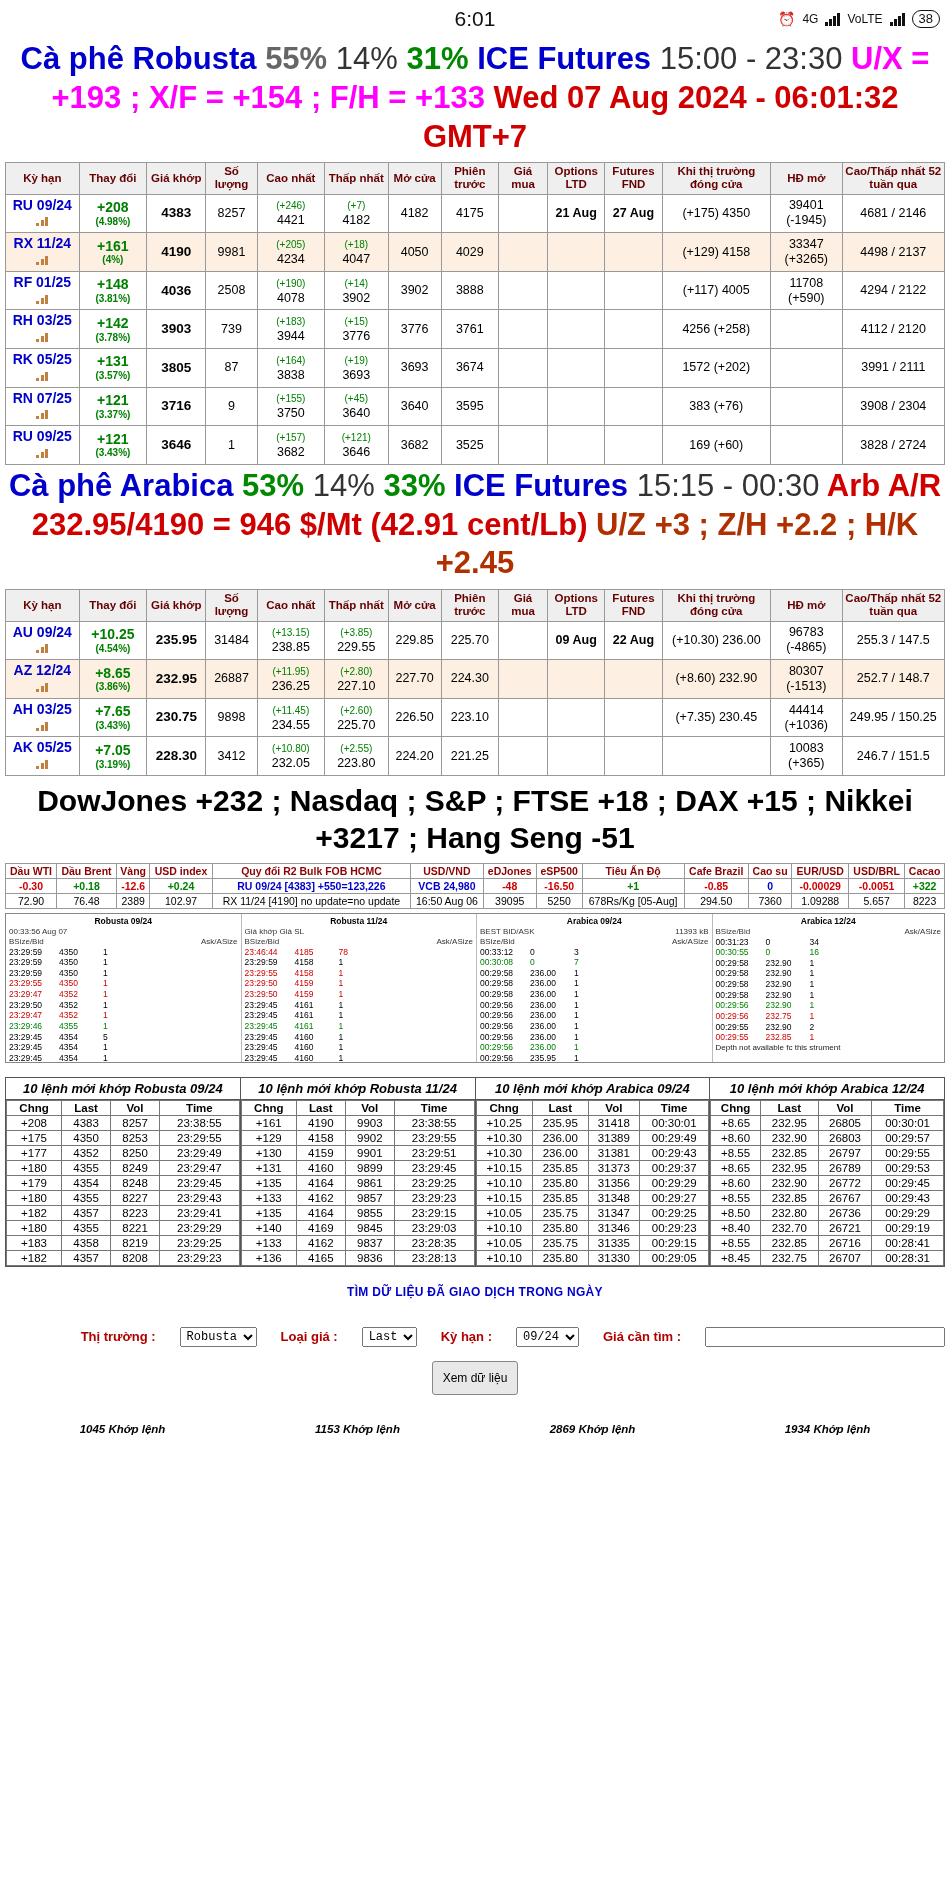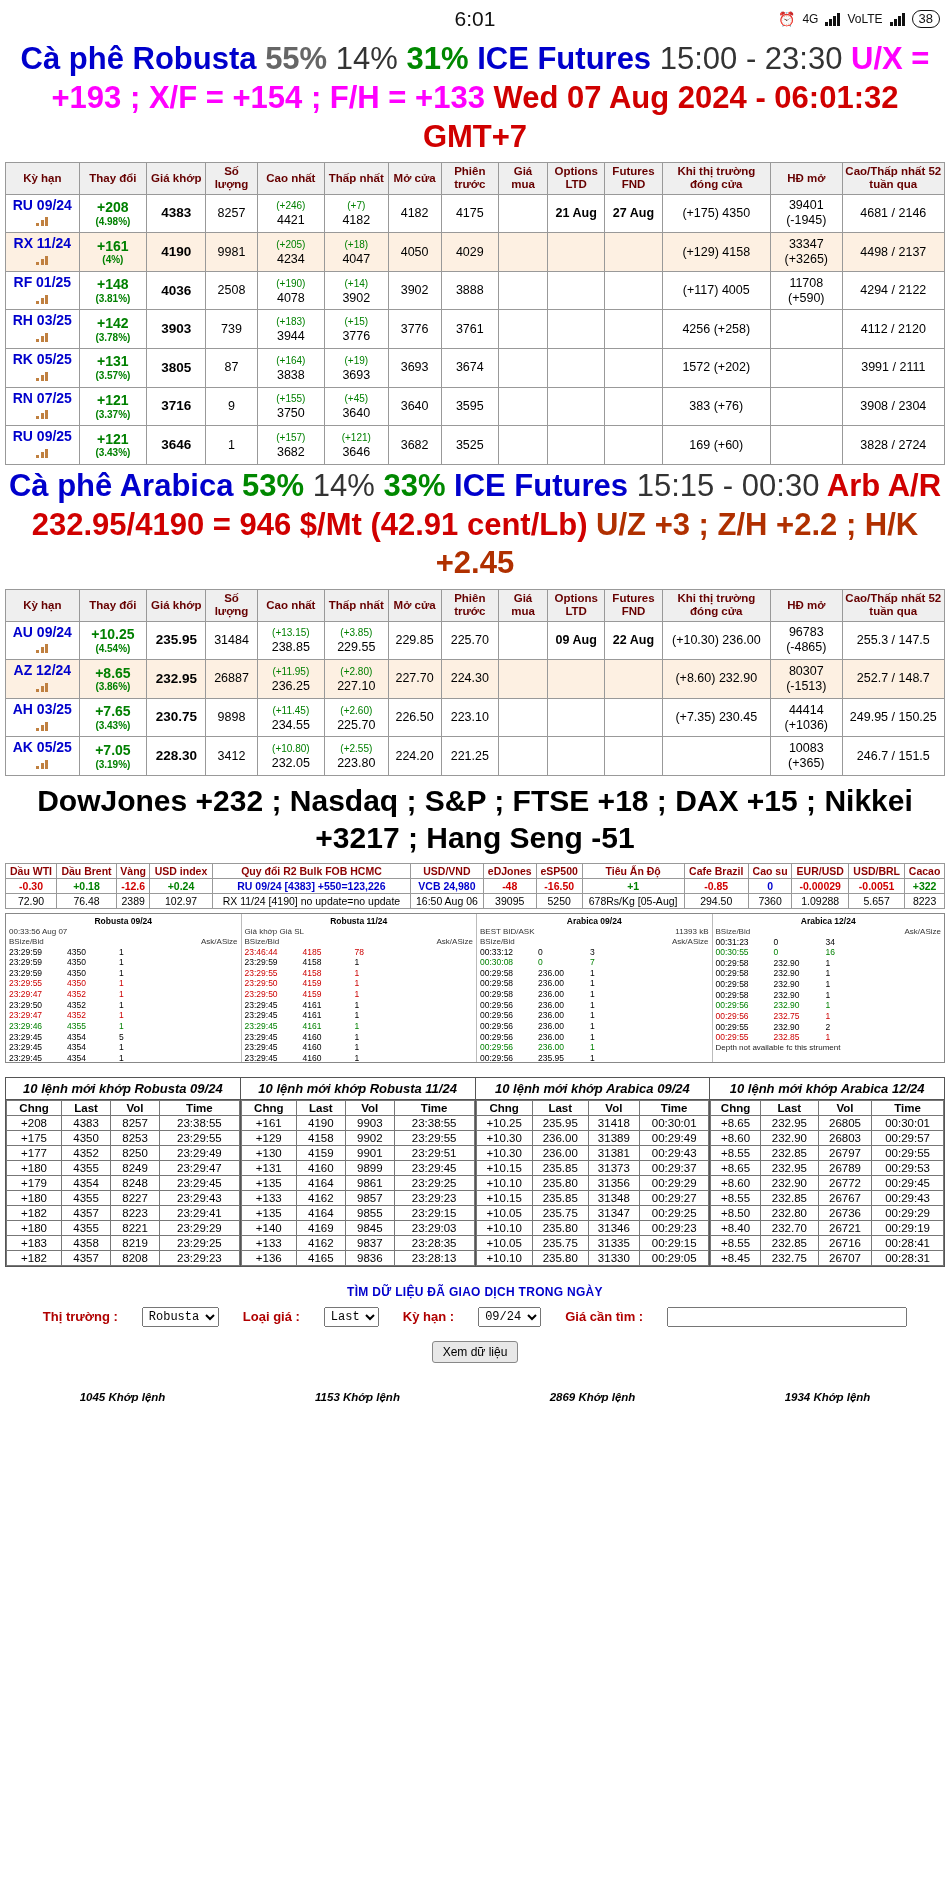--- a/index.html
+++ b/index.html
@@ -109,46 +109,46 @@
   
   .ticks {
     width:940px;margin:4px auto 0;border:1px solid #888;
     display:flex; font-size:8.5px; line-height:1.25;
     height:150px; overflow:hidden;
   }
   .tickcol { border-right:1px solid #bbb; padding:2px 3px; position:relative;}
   .tickcol:last-child{border-right:none;}
   .tickcol .hdr { text-align:center; font-weight:700; font-size:8.5px; }
   .tickcol .sub2 { display:flex; justify-content:space-between; font-size:8px; color:#333;}
-  .tr { display:flex; gap:12px; white-space:nowrap;}
+  .tr { display:flex; gap:4px; white-space:nowrap;}
   .tr span{display:inline-block;}
   .c-red{color:#cc0000;} .c-green{color:#008000;}
   .notavail{font-size:8px;color:#222;}
   
   .orders {
     width:940px;margin:14px auto 0;display:flex;gap:0;
   }
   .ordblock{ flex:1; border:1px solid #555; border-right:none;}
   .ordblock:last-child{border-right:1px solid #555;}
   .ordtitle{
     text-align:center;font-style:italic;font-weight:700;font-size:13px;
     border-bottom:1px solid #555;padding:3px 0;
   }
   table.ord{border-collapse:collapse;width:100%;font-size:11.5px;}
   table.ord th{ border:1px solid #777;font-weight:700;padding:1px 2px;}
   table.ord td{ border:1px solid #777;text-align:center;padding:1px 2px;}
   
   .searchpanel{ width:940px;margin:18px auto 0;text-align:center;}
   .searchtitle{ color:#0000cc;font-weight:700;font-size:12px;letter-spacing:.3px;}
-  .searchrow{ margin-top:8px;display:flex;justify-content:center;align-items:center;gap:24px;font-size:13px;}
+  .searchrow{ margin-top:28px;display:flex;justify-content:flex-end;align-items:center;gap:24px;font-size:13px;}
   .searchrow label{color:#b00000;font-weight:700;}
   select{font-family:Liberation Mono, monospace;font-size:12px;padding:1px 2px;}
   input[type=text]{ width:240px;height:20px;font-size:12px;padding:1px 3px;}
   .viewbtn{
-    margin-top:14px;font-size:12px;padding:3px 10px;
+    margin-top:14px;font-size:12px;padding:9px 10px;
     border:1px solid #888;background:#e8e8e8;border-radius:3px;cursor:pointer;
   }
   
   .footer{
     width:940px;margin:28px auto 0;display:flex;
     font-size:11.5px;font-style:italic;font-weight:700;
   }
   .footer div{flex:1;text-align:center;}
 </style>
 </head>

